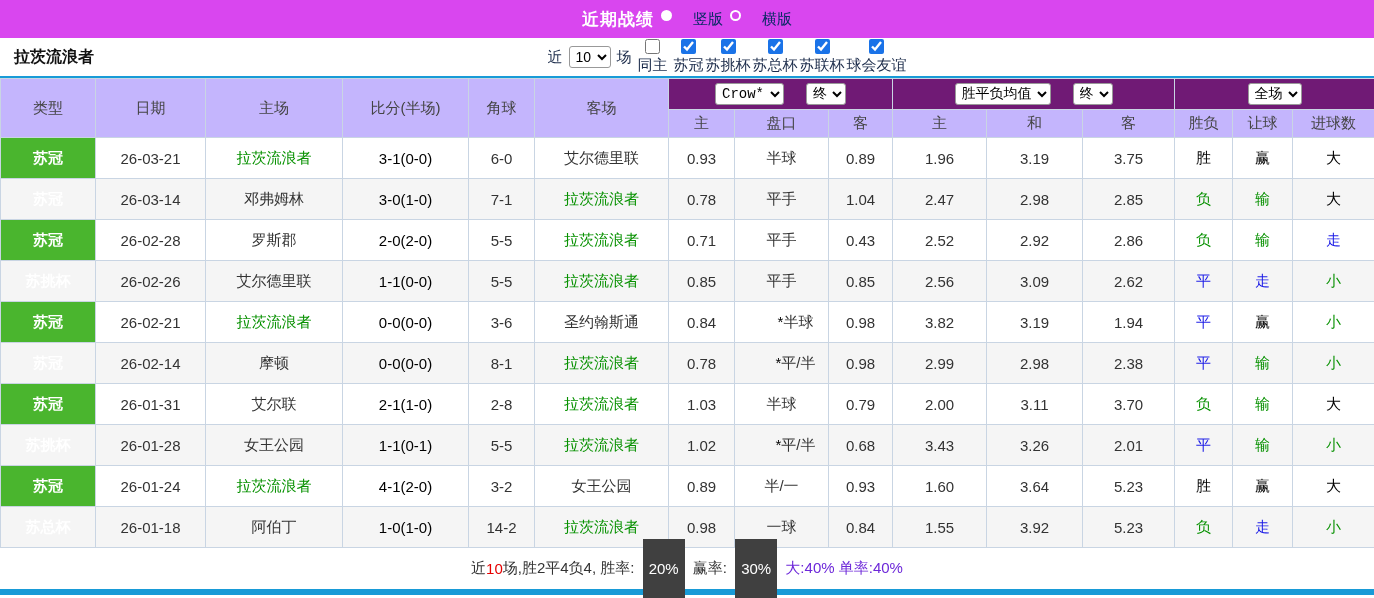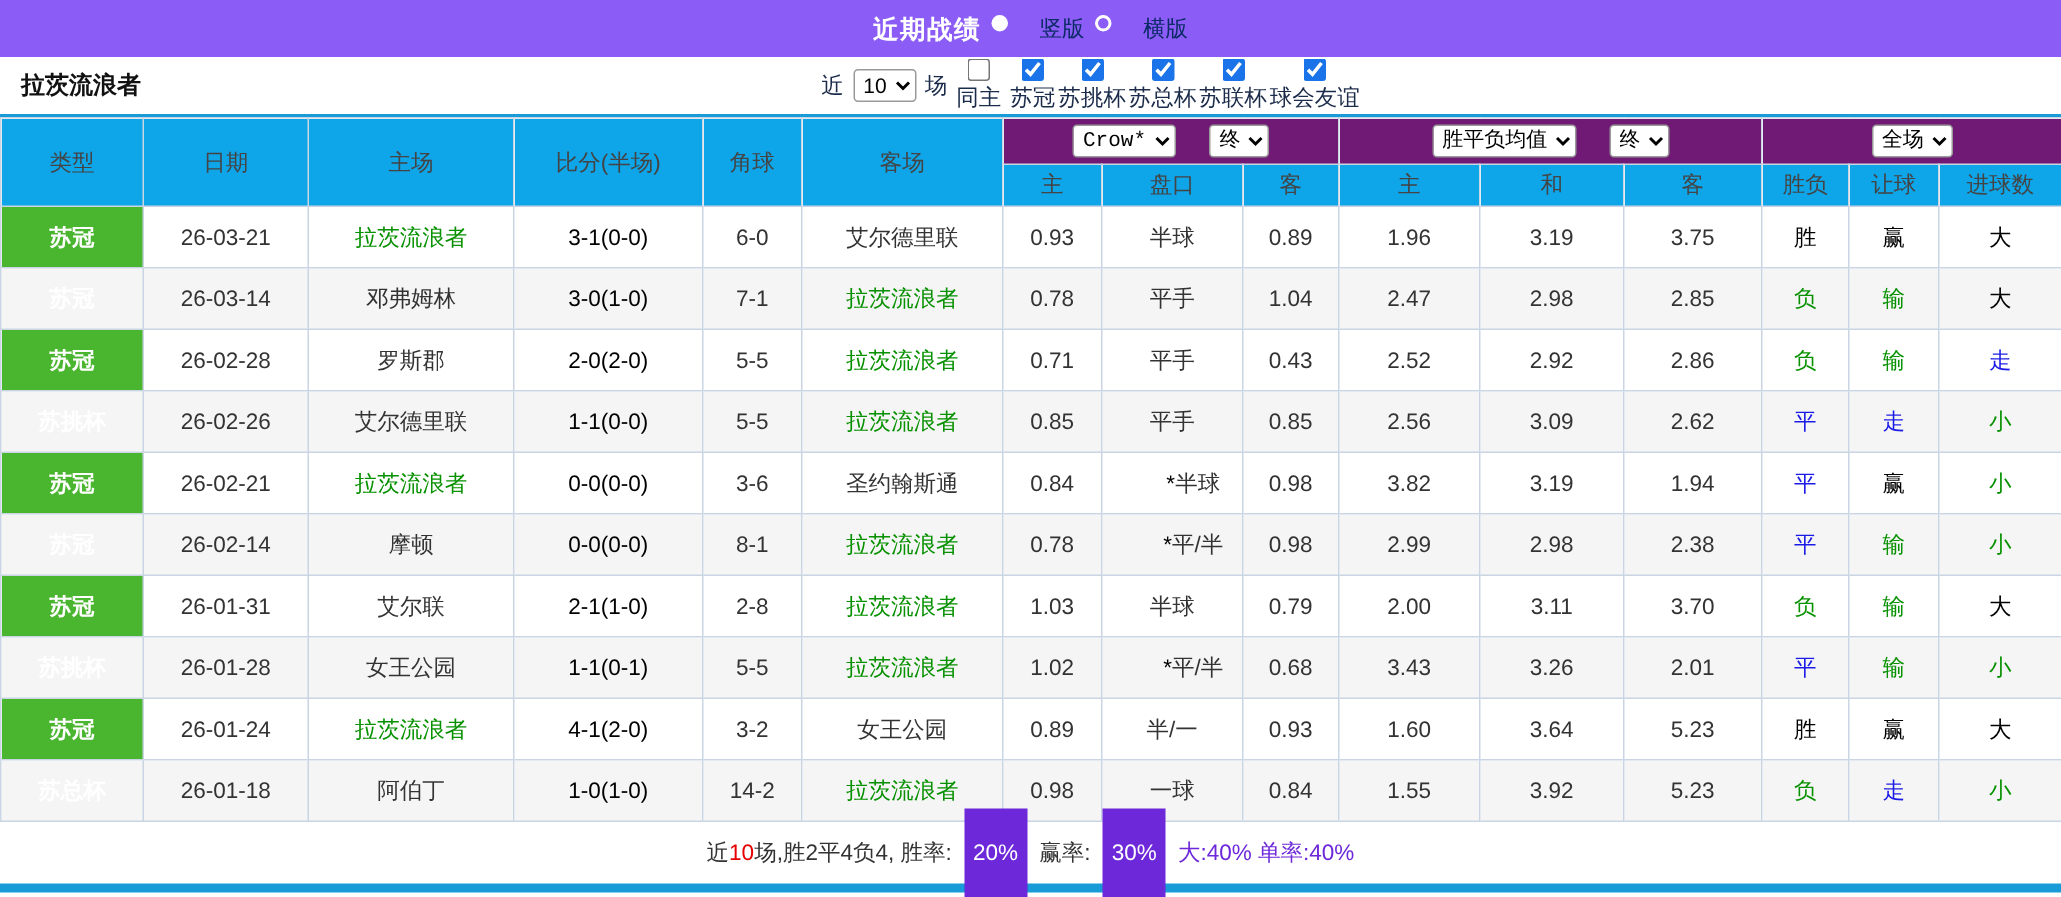--- a/index.html
+++ b/index.html
@@ -1,20 +1,20 @@
 <!DOCTYPE html>
 <html><head>
 <meta charset="utf-8">
 <style>
   * { margin:0; padding:0; box-sizing:border-box; }
   html,body { width:1374px; height:598px; overflow:hidden; background:#fff;
               font-family:"Liberation Sans","DejaVu Sans",sans-serif; }
 
   
-  .topbar { height:38px; background:#8b5cf6; display:flex; align-items:center;
+  .topbar { height:38px; background:#d946ef; display:flex; align-items:center;
             justify-content:center; gap:7px; }
   .topbar .title { color:#fff; font-weight:bold; font-size:17px; letter-spacing:1px; }
   .radio-wrap { display:flex; align-items:flex-start; gap:21px; cursor:pointer; }
   .radio { width:11px; height:11px; border-radius:50%; display:inline-block; }
   .radio.on  { background:#fff; }
   .radio.off { border:2px solid #fff; background:transparent; }
   .radio-label { color:#0b2a66; font-size:15px; }
 
   
   .filterbar { height:40px; display:flex; align-items:center; padding:0 14px;
@@ -22,42 +22,42 @@
   .team-name { font-weight:bold; font-size:16px; color:#111; }
   .filters { display:flex; align-items:center; gap:6px; margin:0 auto; color:#1b2b4a; }
   .filters label { display:flex; align-items:center; gap:2px; cursor:pointer;flex-direction:column; }
   input[type=checkbox] { width:15px; height:15px; accent-color:#1a73e8; }
   select { font-size:14px; padding:1px 2px; border:1px solid #999; background:#fff;
            border-radius:3px; font-family:inherit; }
 
   
   table { width:1374px; border-collapse:collapse; table-layout:fixed; font-size:15px; }
   th,td { border:1px solid #c9d5e3; text-align:center; overflow:hidden; white-space:nowrap; }
-  thead th { background:#0ea5e9; font-weight:normal; color:#444; }
+  thead th { background:#c4b5fd; font-weight:normal; color:#444; }
   thead tr.group-row th.group-cell { background:#701a75; height:31px;font-family:Liberation Mono, monospace; }
   thead tr.sub-row th { height:28px; }
   .group-inner { display:flex; align-items:center; justify-content:center; gap:22px; }
   tbody td { height:41px; color:#333; background:#fff; }
   tr.alt td { background:#f5f5f5; }
   td.badge { color:#fff; font-weight:bold; font-size:15px; }
   td.badge-green { background:#4ab52e; }
   td.badge-navy  { background:#1c4699; }
   td.badge-teal  { background:#3fb389; }
   .c-red   { color:#000000;margin-left:28px; }
   .c-green { color:#079100; }
   .c-blue  { color:#1a1ae6; }
 
   
   .footer { height:41px; display:flex; align-items:center; justify-content:center;
             font-size:15px; background:#fff; }
   .footer span { white-space:pre; }
   .seg-plain { color:#333; }
   .seg-red   { color:#e60000; }
   .seg-blue  { color:#6d28d9; }
-  .seg-green-badge { background:#6d28d9; color:#fff; padding:21px 6px; margin:0 4px; }
+  .seg-green-badge { background:#404040; color:#fff; padding:21px 6px; margin:0 4px; }
   .bottom-strip { height:6px; background:#189bd7; }
 </style>
 </head>
 <body>
 
 <div class="topbar">
   <span class="title">近期战绩</span>
   <span class="radio-wrap">
     <span class="radio on"></span>
     <span class="radio-label">竖版</span>

